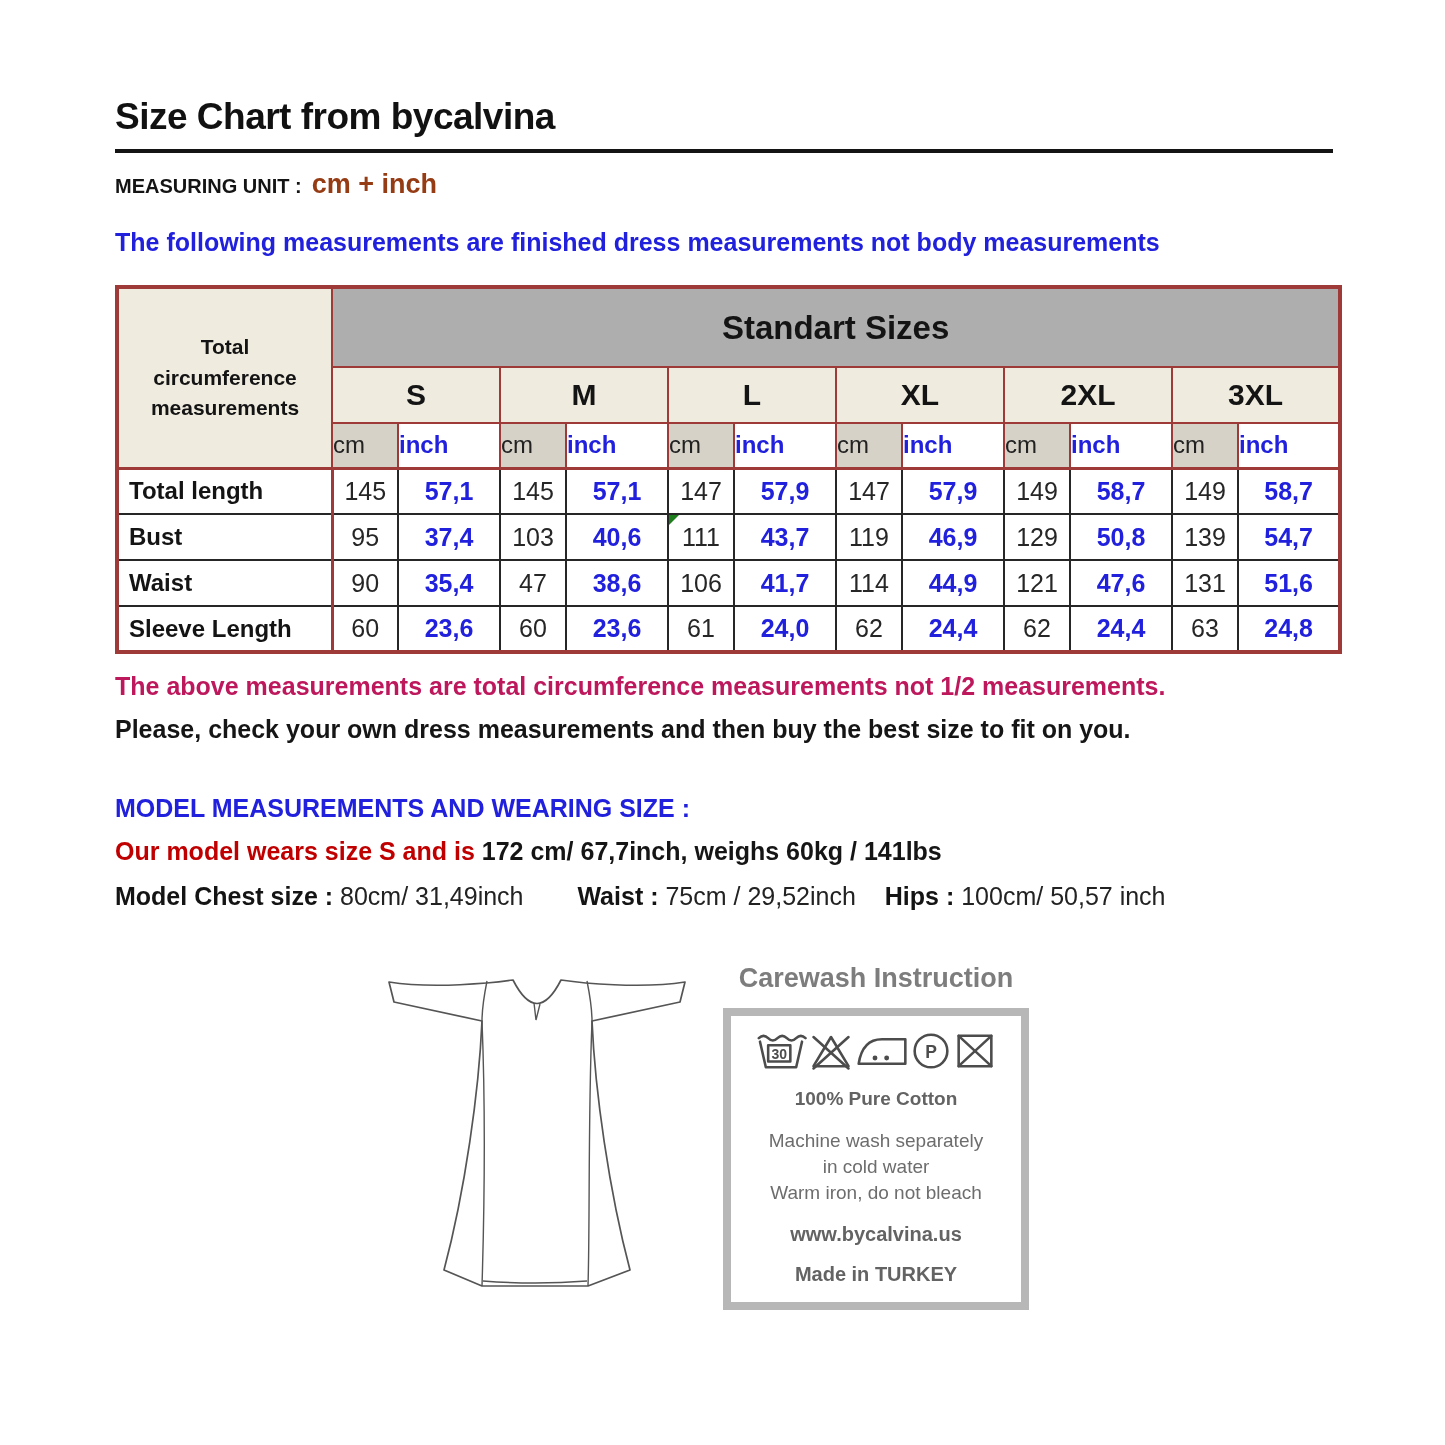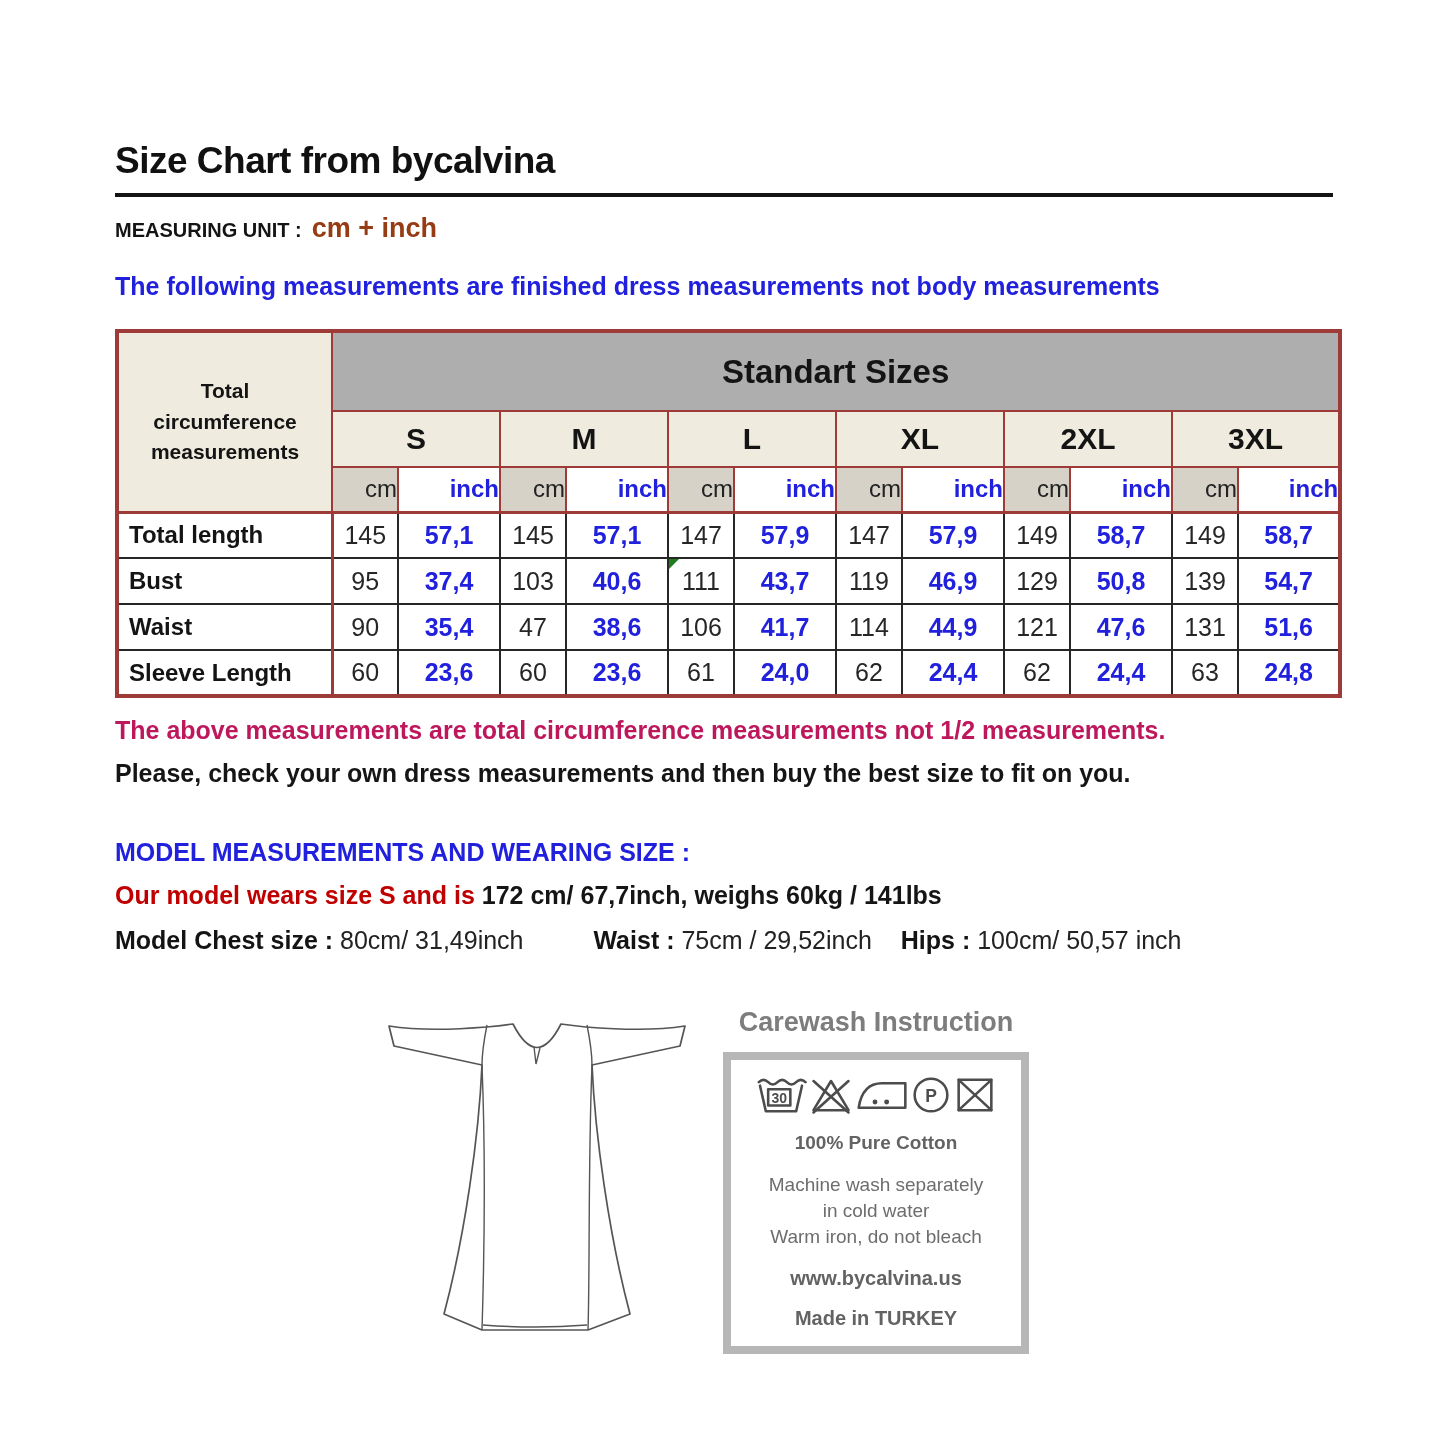--- a/index.html
+++ b/index.html
@@ -1,41 +1,41 @@
 <!DOCTYPE html>
 <html><head>
 <meta charset="utf-8">
 <style>
   * { box-sizing: border-box; margin: 0; padding: 0; }
   html, body { width: 1445px; height: 1445px; background: #ffffff;
     font-family: "Liberation Sans", sans-serif; color: #1a1a1a; }
   .content { padding: 96px 112px 0 115px; }
 
   
-  .page-title { font-size: 37px; font-weight: 700; color: #111; letter-spacing: -0.5px; margin-top: 44px; }
+  .page-title { font-size: 37px; font-weight: 700; color: #111; letter-spacing: -0.5px; }
   .title-rule { height: 4px; background: #141414; width: 1218px; margin-top: 11px; }
 
   
   .measuring-line { margin-top: 16px; display: flex; align-items: baseline; }
   .mu-label { font-size: 20px; font-weight: 700; color: #141414; }
   .mu-value { font-size: 27px; font-weight: 700; color: #963c14; margin-left: 10px; }
 
   .blue-note { margin-top: 28px; font-size: 25px; font-weight: 700; color: #2121dd; }
 
   
   table.size-table { margin-top: 28px; border-collapse: collapse; table-layout: fixed;
     width: 1223px; border: 4px solid #9e3a38; }
   .size-table thead th, .size-table thead td { border: 2px solid #9e3a38; }
   .corner-cell { background: #efecdf; font-size: 21px; font-weight: 700;
     text-align: center; padding: 8px 16px; line-height: 1.45; color: #141414; }
   .standart-cell { background: #aeaeae; font-size: 33px; font-weight: 700;
     text-align: center; height: 80px; color: #141414; }
   .size-cell { background: #efecdf; font-size: 30px; font-weight: 700;
     text-align: center; height: 56px; color: #141414; }
-  .unit-row td { height: 45px; text-align: right; }
+  .unit-row td { height: 45px; text-align: left; }
   .unit-cm { background: #d6d2c8; font-size: 24px; font-weight: 400; color: #222; }
   .unit-inch { background: #ffffff; font-size: 24px; font-weight: 700; color: #2121dd; }
   .size-table tbody td { border: 2px solid #262626; height: 46px; text-align: center; }
   .size-table tbody th { border: 2px solid #262626; border-right: 3px solid #9e3a38;
     background: #fff; font-size: 24px; font-weight: 700; text-align: left;
     padding-left: 10px; color: #141414; }
   .size-table tbody tr:first-child th, .size-table tbody tr:first-child td { border-top: 3px solid #9e3a38; }
   .cm-val { font-size: 25px; font-weight: 400; color: #262626; }
   .inch-val { font-size: 25px; font-weight: 700; color: #2121dd; }
   td.flagged { position: relative; }
@@ -45,21 +45,21 @@
   .red-note { margin-top: 18px; font-size: 25px; font-weight: 700; color: #be185d; }
   .check-note { margin-top: 14px; font-size: 25px; font-weight: 700; color: #151515; }
 
   .model-heading { margin-top: 50px; font-size: 25px; font-weight: 700; color: #2121dd; }
   .wears-line { margin-top: 14px; font-size: 25px; font-weight: 700; }
   .wears-red { color: #c00000; }
   .wears-black { color: #151515; }
   .chest-line { margin-top: 16px; font-size: 25px; color: #222; }
   .chest-line .lbl { font-weight: 700; color: #141414; }
   .chest-line .val { font-weight: 400; }
-  .gap-lg { margin-left: 63px; } .gap-sm { margin-left: 22px; }
+  .gap-lg { margin-left: 47px; } .gap-sm { margin-left: 22px; }
 
   
   .figures { position: relative; margin-top: 52px; height: 380px; }
   .dress-wrap { position: absolute; left: 268px; top: 8px; width: 308px; height: 326px; }
   .care-col { position: absolute; left: 608px; top: 0; width: 306px; text-align: center; }
   .care-heading { font-size: 27px; font-weight: 700; color: #7d7d7d; }
   .care-box { margin-top: 14px; border: 8px solid #b7b7b7; background: #fff;
     padding: 14px 8px 12px 8px; }
   .symbols-row { display: flex; justify-content: center; align-items: center; gap: 0; }
   .symbols-row svg { display: block; }

